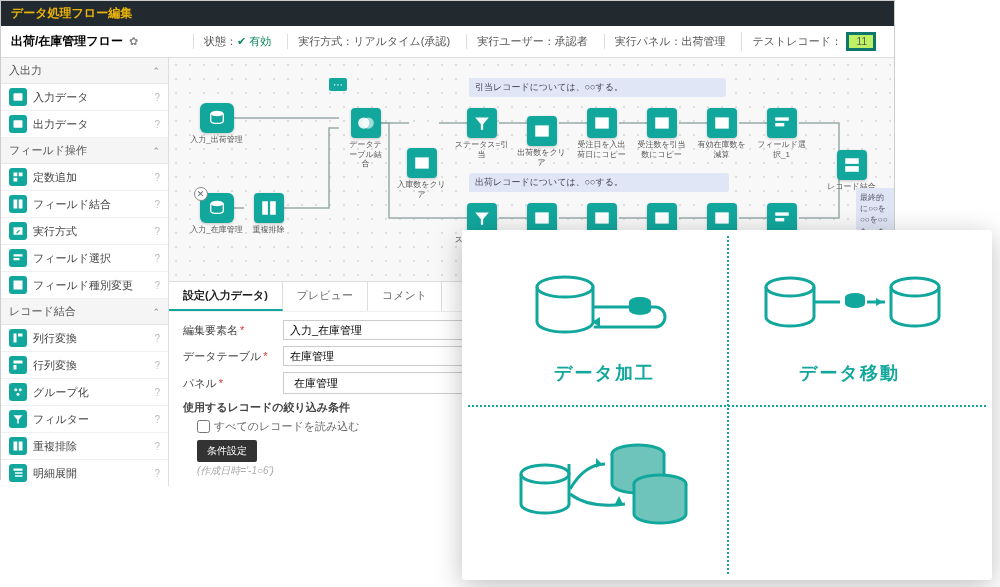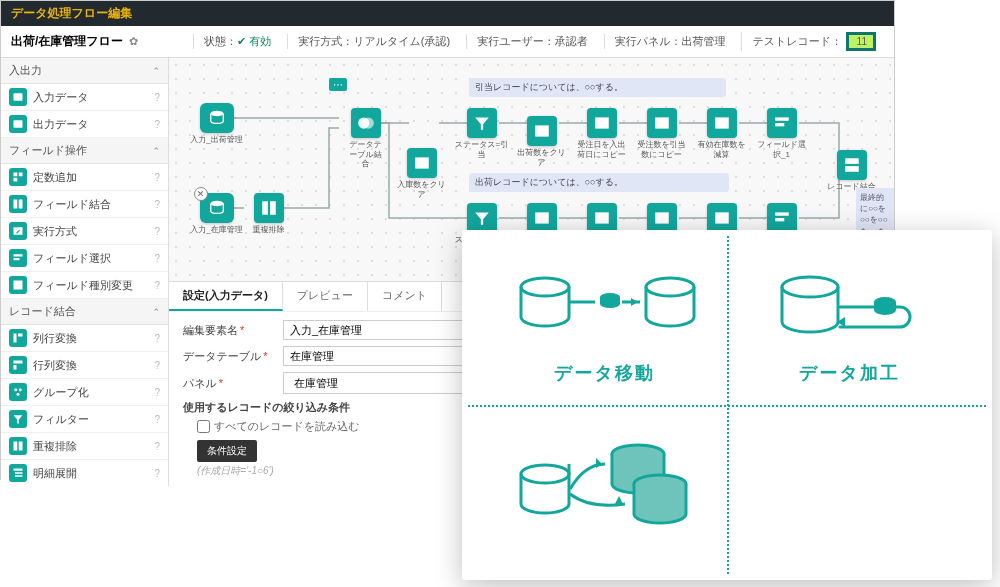--- a/index.html
+++ b/index.html
@@ -451,47 +451,47 @@
       </div>
     </div>
   </div>
 </div>
 
 <div class="overlay">
   <div class="ov-divider-v"></div>
   <div class="ov-divider-h"></div>
   <div class="ov-grid">
     <div class="ov-cell">
+      <svg width="170" height="95" viewBox="0 0 170 95">
+        <g fill="none" stroke="#12a79d" stroke-width="3">
+          <ellipse cx="45" cy="25" rx="28" ry="10"></ellipse>
+          <path d="M17 25 v35 a28 10 0 0 0 56 0 v-35"></path>
+          <ellipse cx="120" cy="40" rx="11" ry="5" fill="#12a79d" stroke="none"></ellipse>
+          <path d="M109 40 v8 a11 5 0 0 0 22 0 v-8" fill="#12a79d" stroke="none"></path>
+          <path d="M75 45 h60 a8 8 0 0 1 0 20 h-60" stroke-linecap="round"></path>
+          <path d="M80 65 l-8 -5 l8 -5 z" fill="#12a79d" stroke="none"></path>
+        </g>
+      </svg>
+      <div class="ov-label">データ加工</div>
+    </div>
+    <div class="ov-cell">
       <svg width="190" height="95" viewBox="0 0 190 95">
         <g fill="none" stroke="#12a79d" stroke-width="3">
           <ellipse cx="35" cy="25" rx="24" ry="9"></ellipse>
           <path d="M11 25 v30 a24 9 0 0 0 48 0 v-30"></path>
           <ellipse cx="100" cy="35" rx="10" ry="4" fill="#12a79d" stroke="none"></ellipse>
           <path d="M90 35 v7 a10 4 0 0 0 20 0 v-7" fill="#12a79d" stroke="none"></path>
           <ellipse cx="160" cy="25" rx="24" ry="9"></ellipse>
           <path d="M136 25 v30 a24 9 0 0 0 48 0 v-30"></path>
           <path d="M60 40 h25"></path>
             <path d="M112 40 h18"></path>
             <path d="M128 40 l-7 -4 v8 z" fill="#12a79d" stroke="none"></path>
         </g>
       </svg>
       <div class="ov-label">データ移動</div>
-    </div>
-    <div class="ov-cell">
-      <svg width="170" height="95" viewBox="0 0 170 95">
-        <g fill="none" stroke="#12a79d" stroke-width="3">
-          <ellipse cx="45" cy="25" rx="28" ry="10"></ellipse>
-          <path d="M17 25 v35 a28 10 0 0 0 56 0 v-35"></path>
-          <ellipse cx="120" cy="40" rx="11" ry="5" fill="#12a79d" stroke="none"></ellipse>
-          <path d="M109 40 v8 a11 5 0 0 0 22 0 v-8" fill="#12a79d" stroke="none"></path>
-          <path d="M75 45 h60 a8 8 0 0 1 0 20 h-60" stroke-linecap="round"></path>
-          <path d="M80 65 l-8 -5 l8 -5 z" fill="#12a79d" stroke="none"></path>
-        </g>
-      </svg>
-      <div class="ov-label">データ加工</div>
     </div>
     <div class="ov-cell">
       <svg width="190" height="110" viewBox="0 0 190 110">
         <g fill="none" stroke="#12a79d" stroke-width="3">
           <ellipse cx="35" cy="40" rx="24" ry="9"></ellipse>
           <path d="M11 40 v30 a24 9 0 0 0 48 0 v-40"></path>
           <g>
               <ellipse cx="128" cy="20" rx="26" ry="9" fill="#6ec4ba" stroke="#12a79d"></ellipse>
               <path d="M102 20 v30 a26 9 0 0 0 52 0 v-30" fill="#6ec4ba"></path>
             </g>

